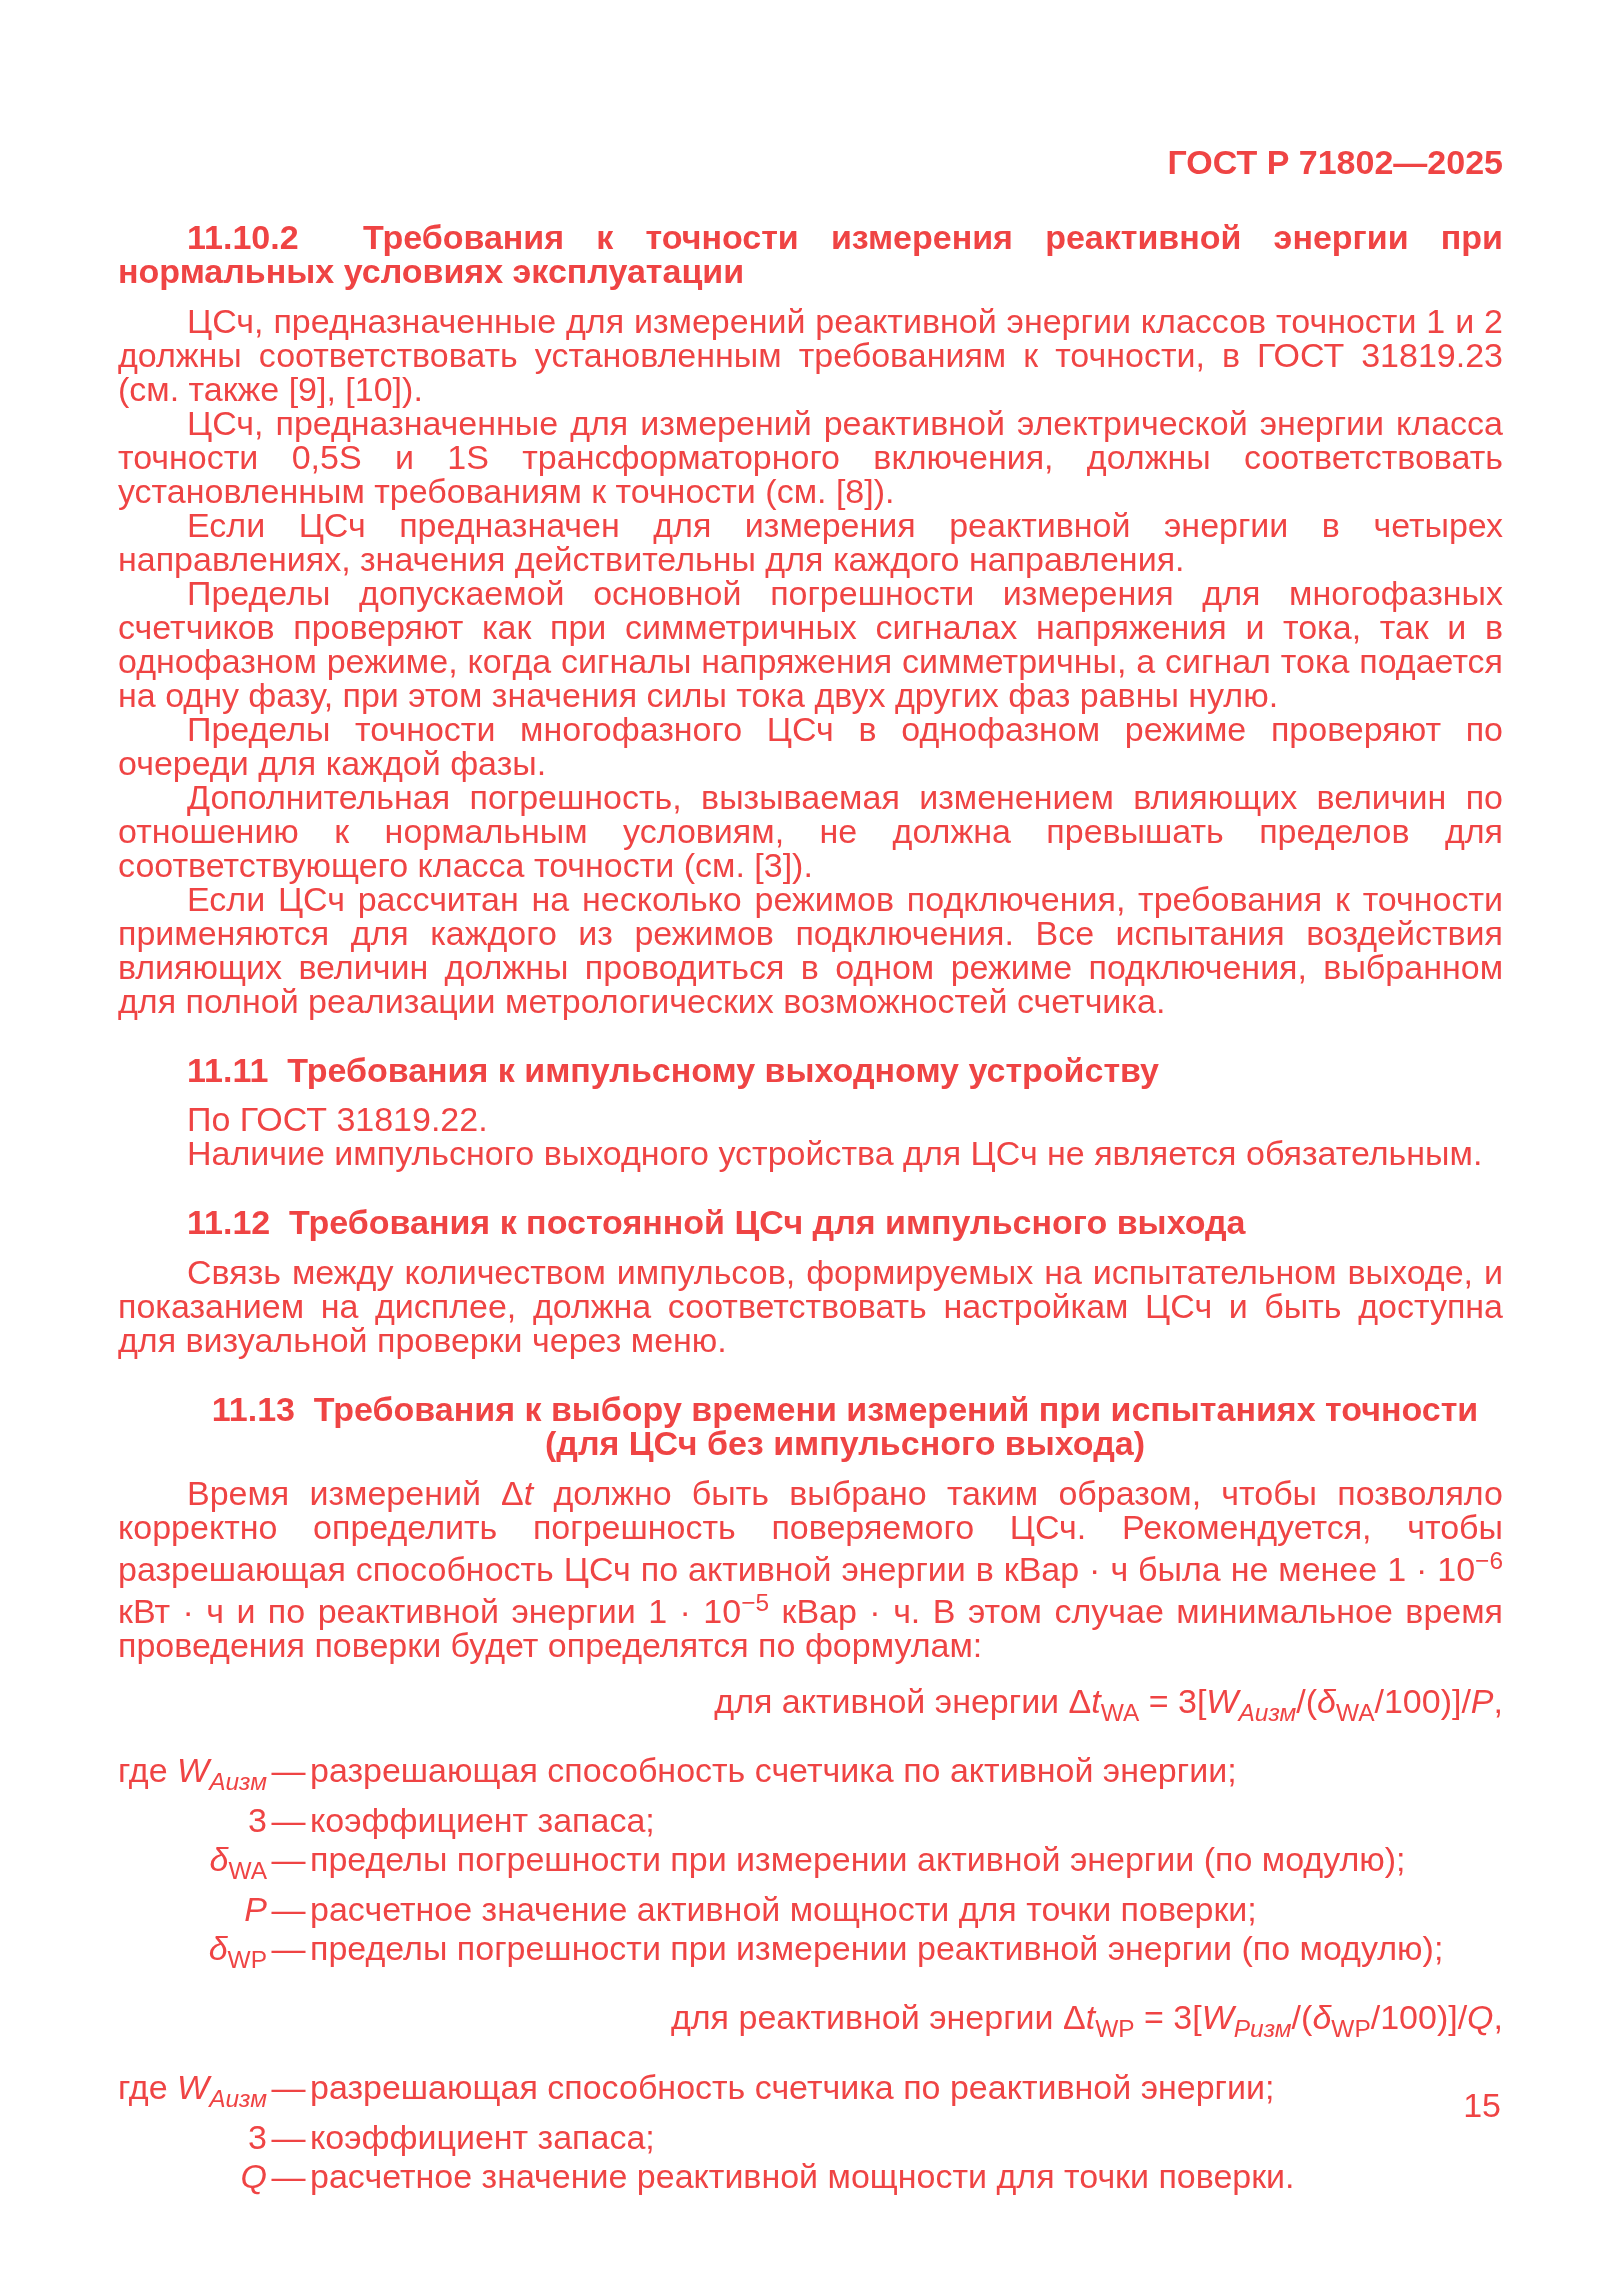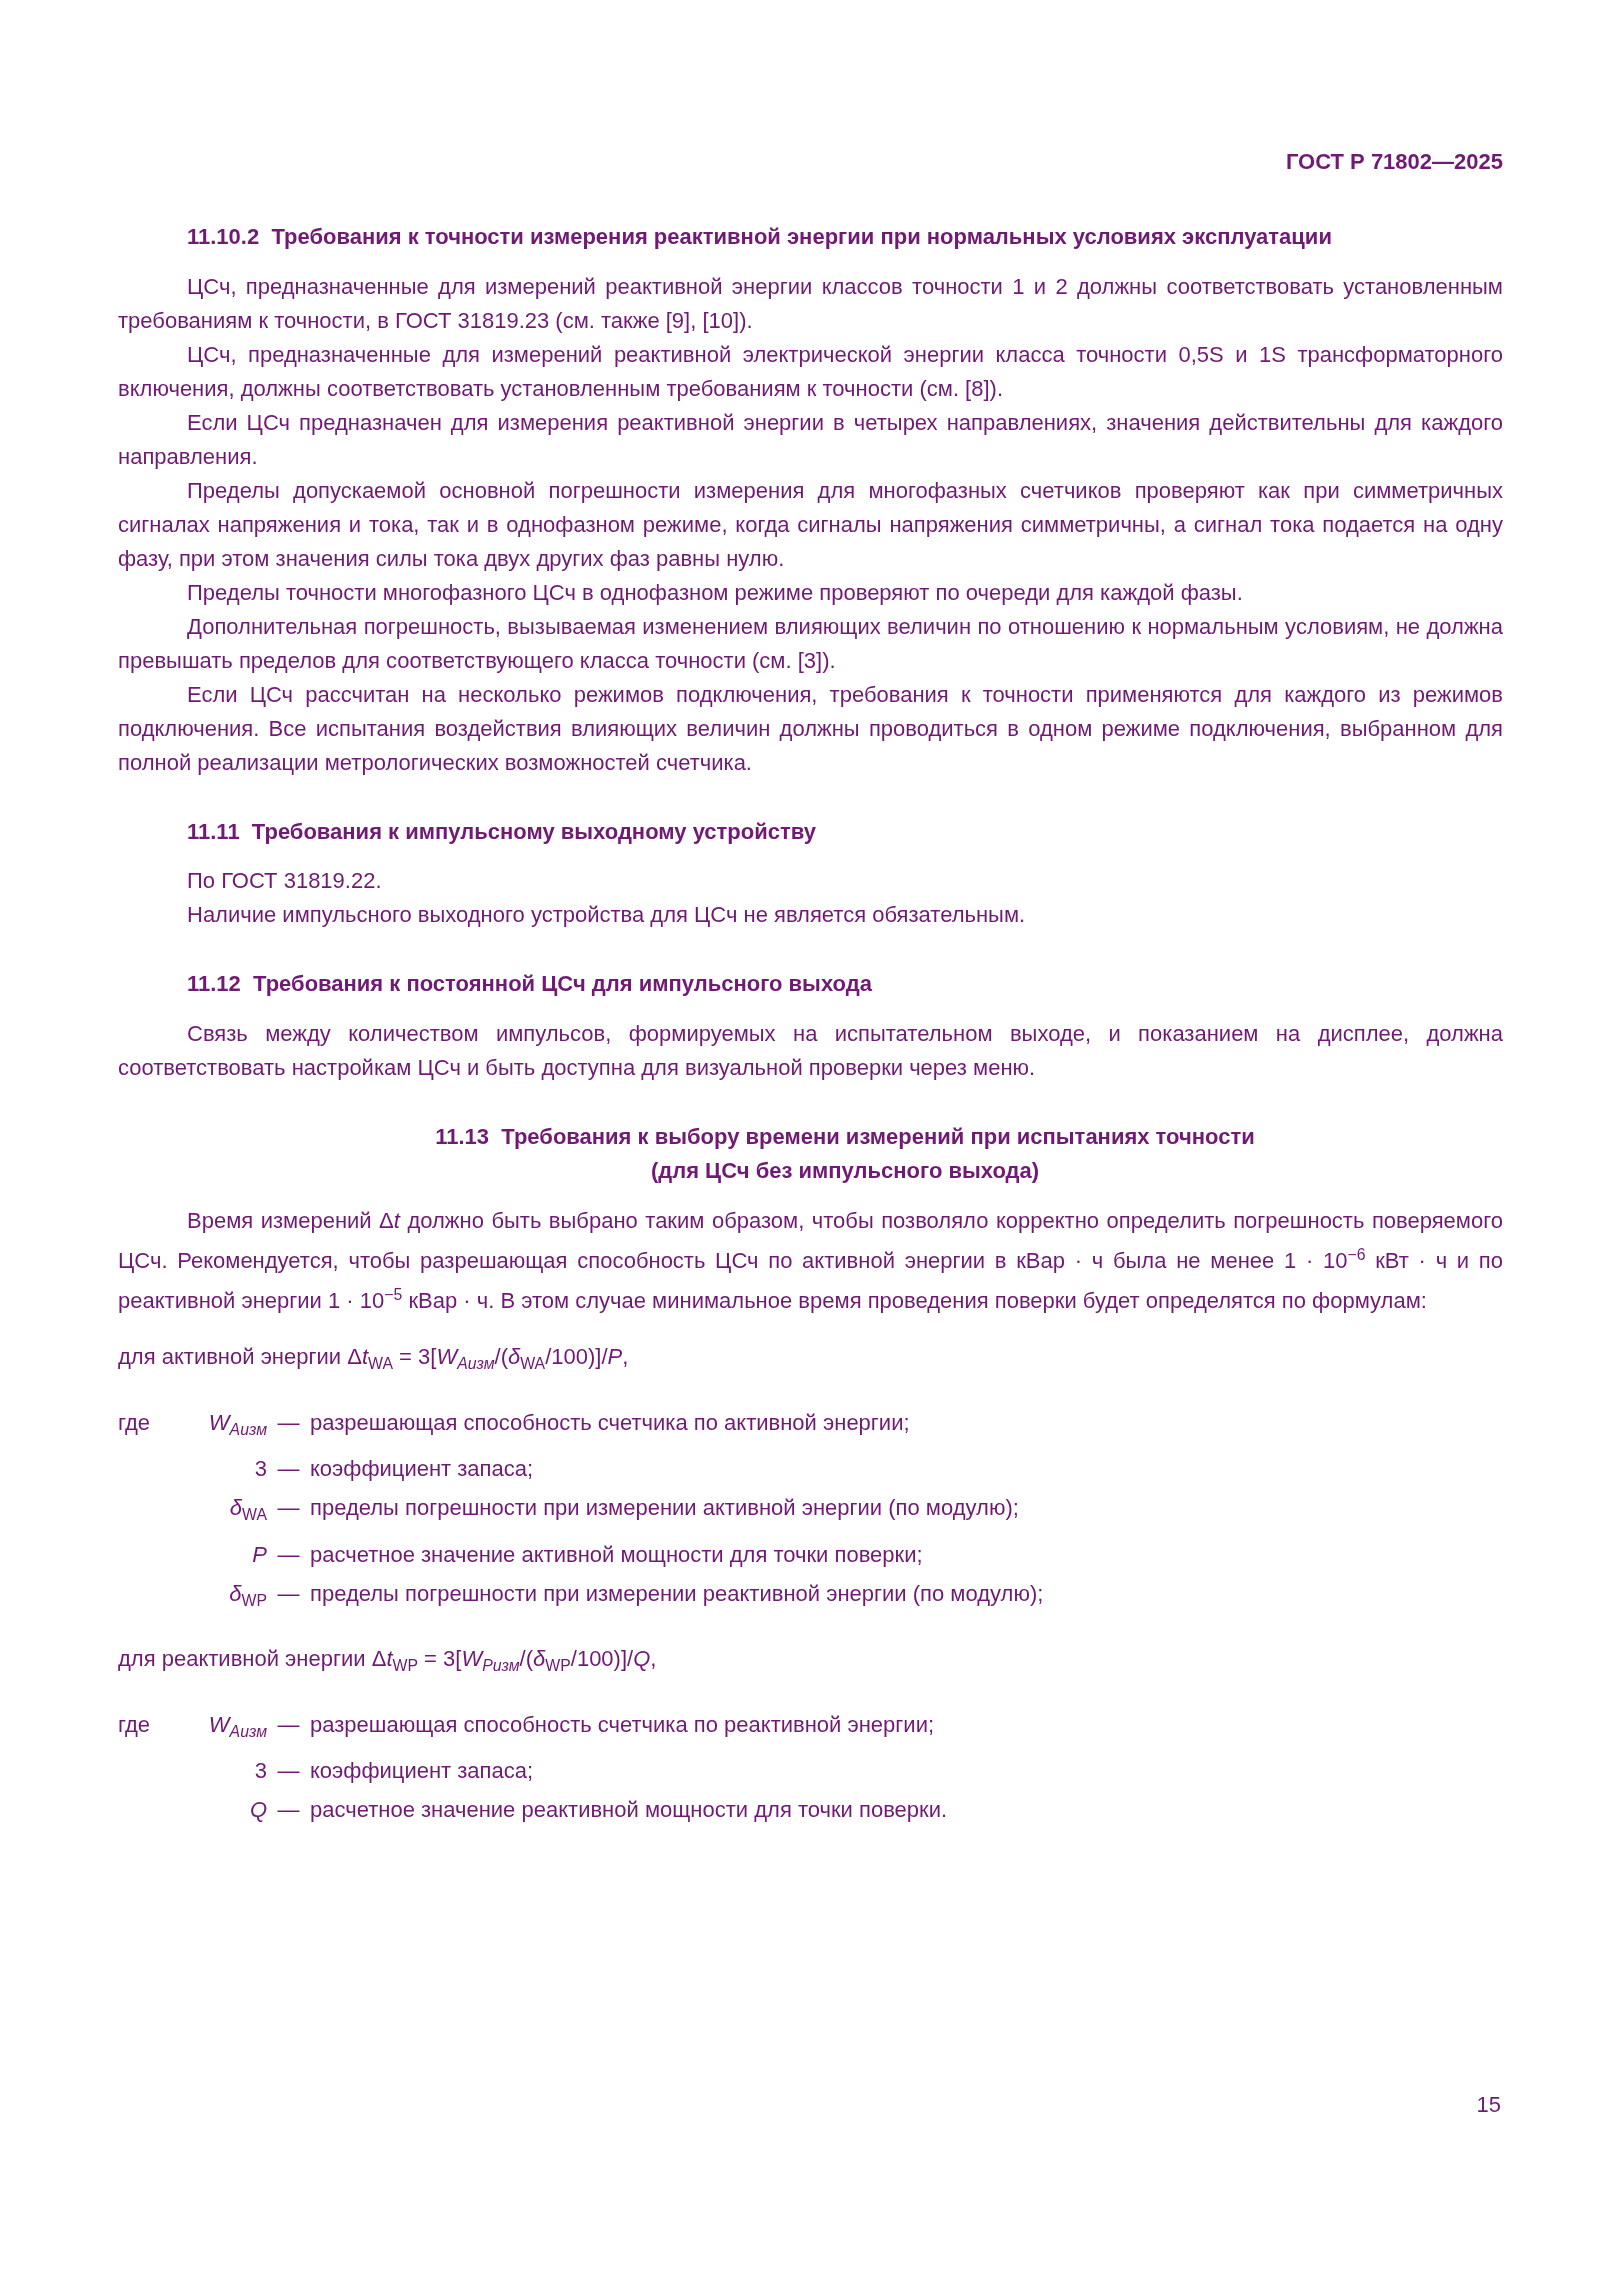--- a/index.html
+++ b/index.html
@@ -5,23 +5,23 @@
   * { box-sizing: border-box; }
   html, body { margin: 0; padding: 0; background: #ffffff; }
 
   .page {
     position: relative;
     width: 1621px;
     height: 2293px;
     background: #ffffff;
     overflow: hidden;
     font-family: "Liberation Sans", sans-serif;
-    font-size: 22px;
+    font-size: 34px;
     line-height: 34px;
-    color: #701a75;
+    color: #ef4444;
     padding: 145px 118px 0 118px;
   }
 
   p { margin: 0; }
 
   .doc-header {
     text-align: right;
     font-weight: 700;
   }
 
@@ -41,21 +41,21 @@
     margin: 35px 0 15.7px 0;
   }
   .heading-multiline .hline { display: block; }
 
   .body {
     text-align: justify;
     text-indent: 69px;
   }
 
   .formula {
-    text-align: left;
+    text-align: right;
     margin: 21.6px 0;
   }
 
   .def-list { margin: 0; }
 
   .def-row {
     display: grid;
     grid-template-columns: 55px 94px 43px 1fr;
     line-height: 39px;
   }

